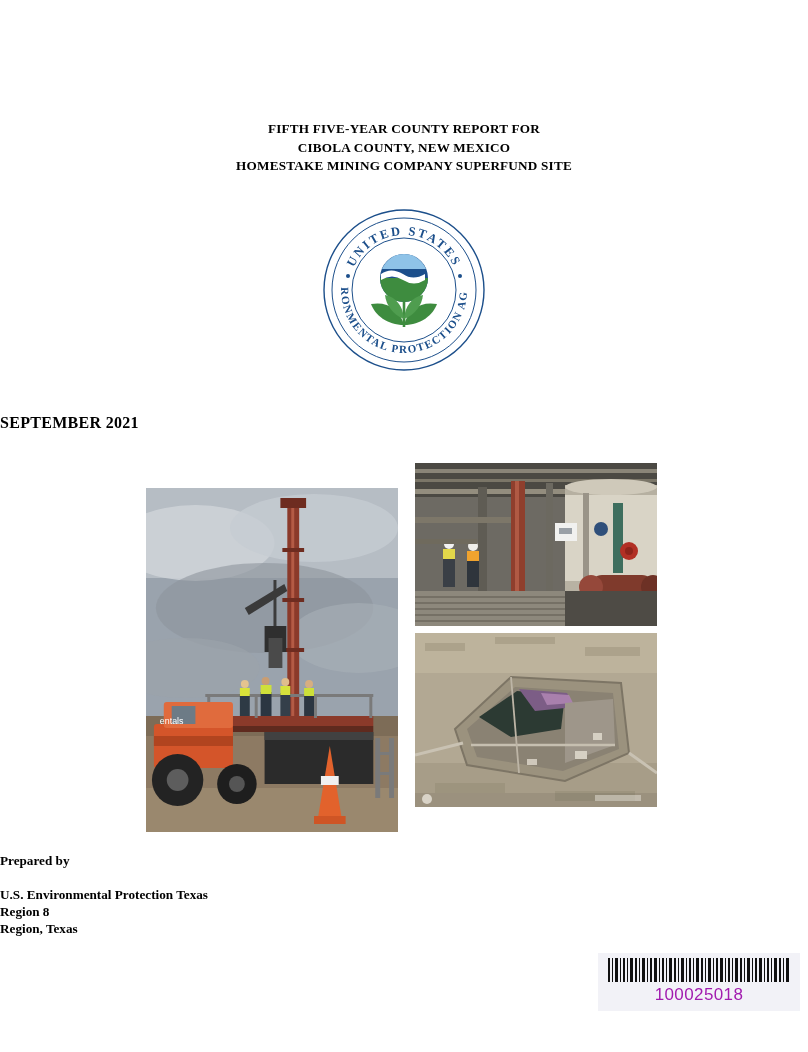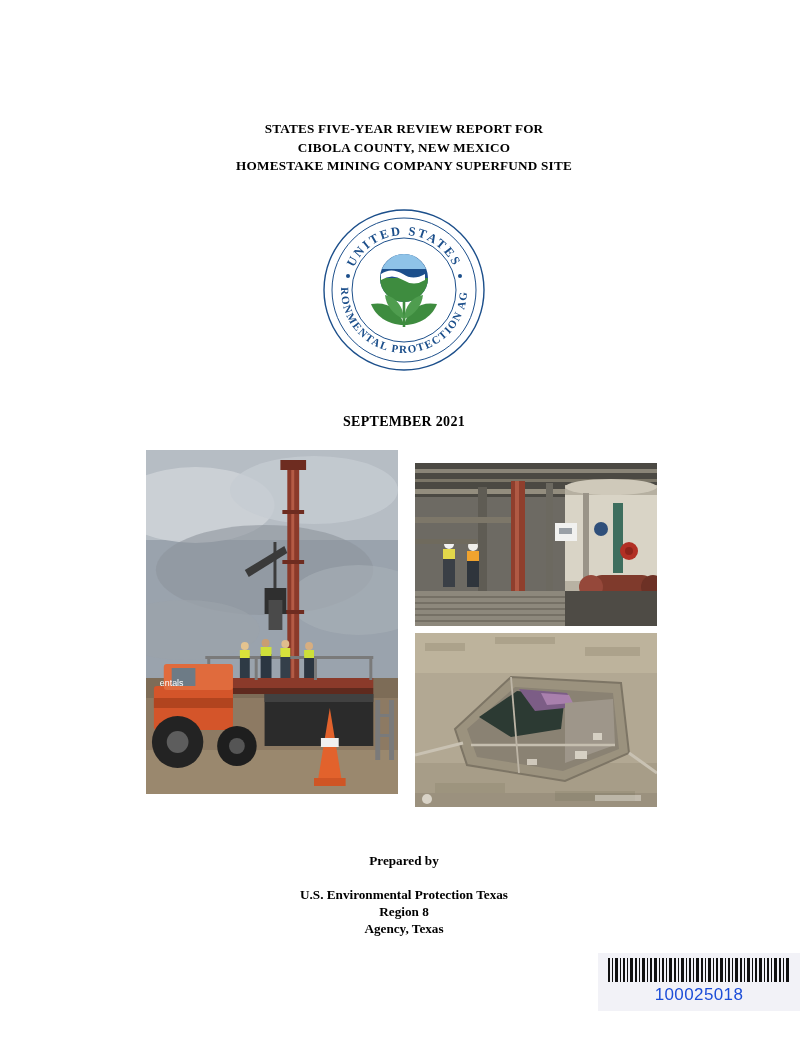--- a/index.html
+++ b/index.html
@@ -50,35 +50,34 @@
     height: 166px;
     display: block;
   }
 
   
   .doc-date {
     position: absolute;
     top: 414px;
     left: 0;
     width: 808px;
-    text-align: center;
     font-weight: bold;
-    font-size: 14px;
+    font-size: 16px;
     letter-spacing: 0.3px;
   }
 
   
   .photo {
     position: absolute;
     overflow: hidden;
     background: #7d7d7d;
   }
   .photo-left {
     left: 146px;
-    top: 450px;
+    top: 488px;
     width: 252px;
     height: 344px;
   }
   .photo-top-right {
     left: 415px;
     top: 463px;
     width: 242px;
     height: 163px;
   }
   .photo-bottom-right {
@@ -88,21 +87,21 @@
     height: 174px;
   }
   .photo svg { display: block; width: 100%; height: 100%; }
 
   
   .prepared {
     position: absolute;
     top: 852px;
     left: 0;
     width: 808px;
-    text-align: center;
+    text-align: left;
     font-weight: bold;
     font-size: 13.2px;
     line-height: 17px;
   }
   .prepared .spacer { display: block; height: 17px; }
   .prepared .line { display: block; }
 
   
   .barcode-box {
     position: absolute;
@@ -121,30 +120,30 @@
   .barcode-bars {
     width: 186px;
     height: 24px;
     display: block;
   }
   .barcode-number {
     font-family: "Liberation Sans", sans-serif;
     font-size: 17px;
     letter-spacing: 0.4px;
     margin-top: 3px;
-    color: #1d4ed8;
+    color: #a21caf;
   }
 </style>
 </head>
 <body>
 
 <div class="page">
 
   <div class="title-block">
-    <span class="line">STATES FIVE-YEAR REVIEW REPORT FOR</span>
+    <span class="line">FIFTH FIVE-YEAR COUNTY REPORT FOR</span>
     <span class="line">CIBOLA COUNTY, NEW MEXICO</span>
     <span class="line">HOMESTAKE MINING COMPANY SUPERFUND SITE</span>
   </div>
 
   <div class="seal-wrap">
     <svg class="seal" viewBox="0 0 166 166" xmlns="http://www.w3.org/2000/svg">
       <defs>
         <path id="arcTop" d="M 28,83 A 55,55 0 0 1 138,83" fill="none"></path>
         <path id="arcBot" d="M 20,83 A 63,63 0 0 0 146,83" fill="none"></path>
       </defs>
@@ -351,21 +350,21 @@
       <circle cx="12" cy="166" r="5" fill="#e8e4da" opacity="0.8"></circle>
       <rect x="180" y="162" width="46" height="6" fill="#e8e4da" opacity="0.5"></rect>
     </svg>
   </div>
 
   <div class="prepared">
     <span class="line">Prepared by</span>
     <span class="spacer"></span>
     <span class="line">U.S. Environmental Protection Texas</span>
     <span class="line">Region 8</span>
-    <span class="line">Agency, Texas</span>
+    <span class="line">Region, Texas</span>
   </div>
 
   <div class="barcode-box">
     <svg class="barcode-bars" viewBox="0 0 186 24" preserveAspectRatio="none" xmlns="http://www.w3.org/2000/svg">
       <rect x="0" y="0" width="186" height="24" fill="#f2f2f7"></rect>
       <g fill="#111111">
         <rect x="2" y="0" width="2" height="24"></rect>
           <rect x="6" y="0" width="1" height="24"></rect>
         <rect x="9" y="0" width="3" height="24"></rect>
           <rect x="14" y="0" width="1" height="24"></rect>

